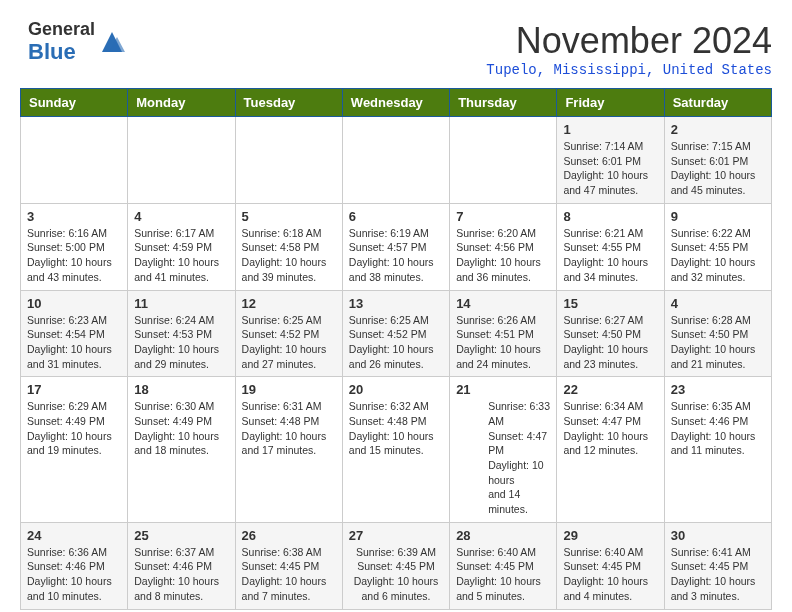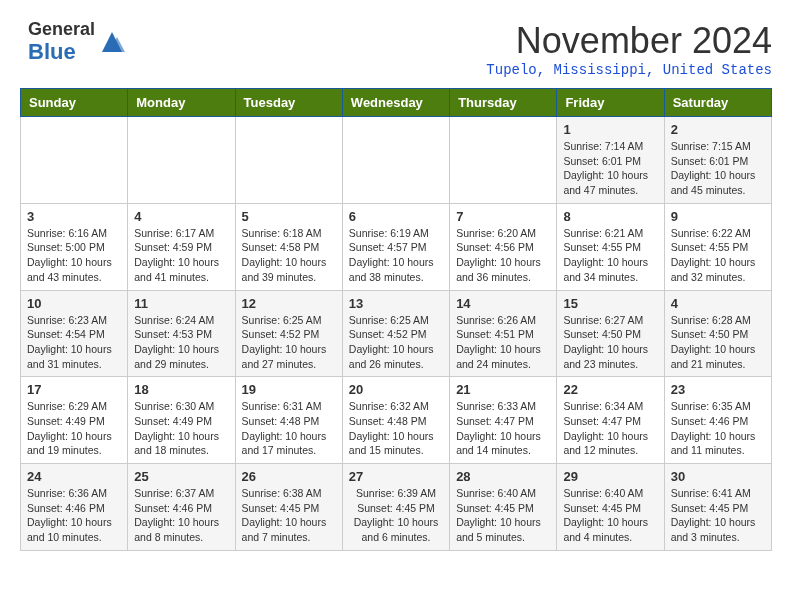--- a/index.html
+++ b/index.html
@@ -276,21 +276,21 @@
         </td>
         <td>
           <span class="day-number">20</span>
           <div class="day-info" style="white-space: pre-line;">Sunrise: 6:32 AM
 Sunset: 4:48 PM
 Daylight: 10 hours
 and 15 minutes.</div>
         </td>
         <td>
           <span class="day-number">21</span>
-          <div class="day-info" style="white-space: pre-line;">Sunrise: 6:33 AM
+          <div class="day-info" style="white-space: pre-line; margin-left: 32px;">Sunrise: 6:33 AM
 Sunset: 4:47 PM
 Daylight: 10 hours
 and 14 minutes.</div>
         </td>
         <td>
           <span class="day-number">22</span>
           <div class="day-info" style="white-space: pre-line;">Sunrise: 6:34 AM
 Sunset: 4:47 PM
 Daylight: 10 hours
 and 12 minutes.</div>

